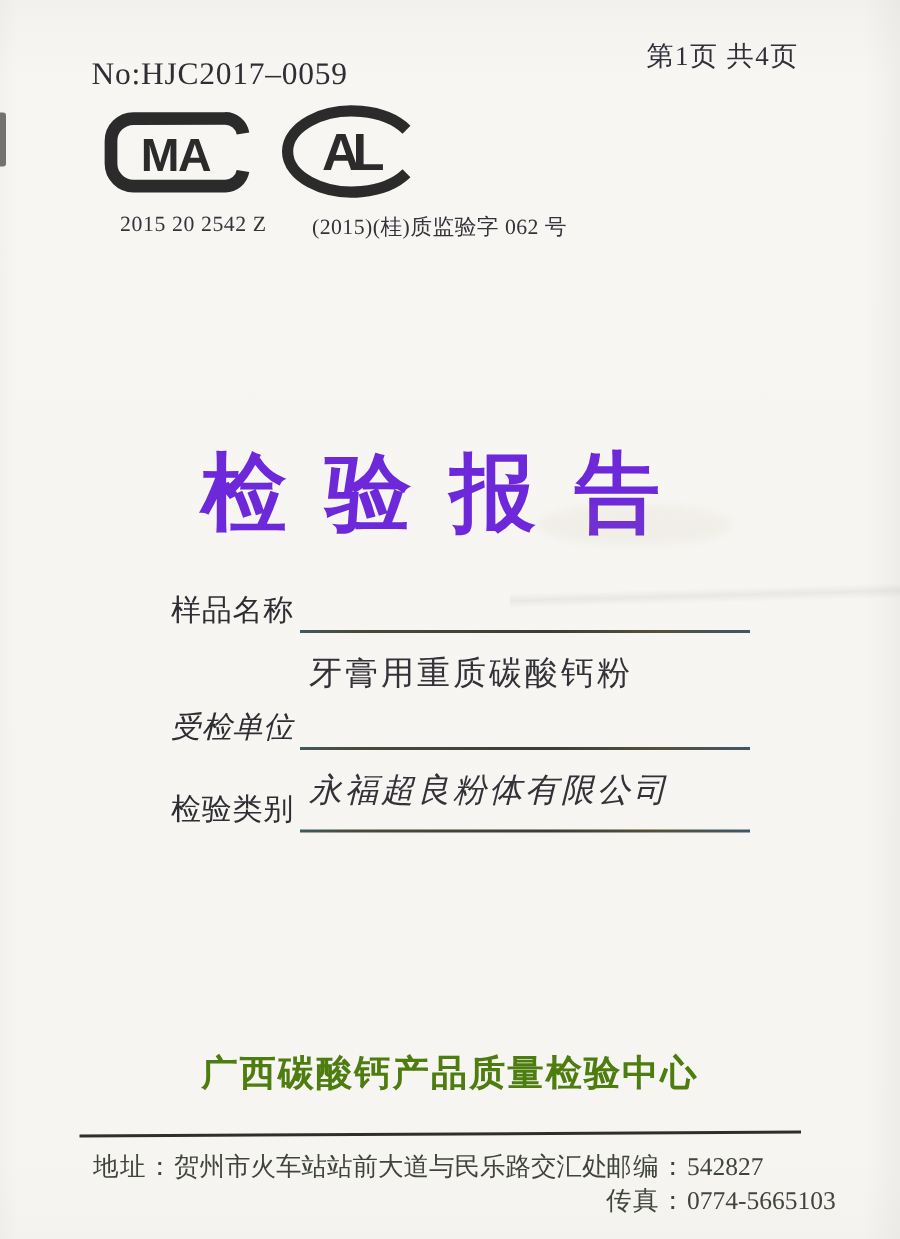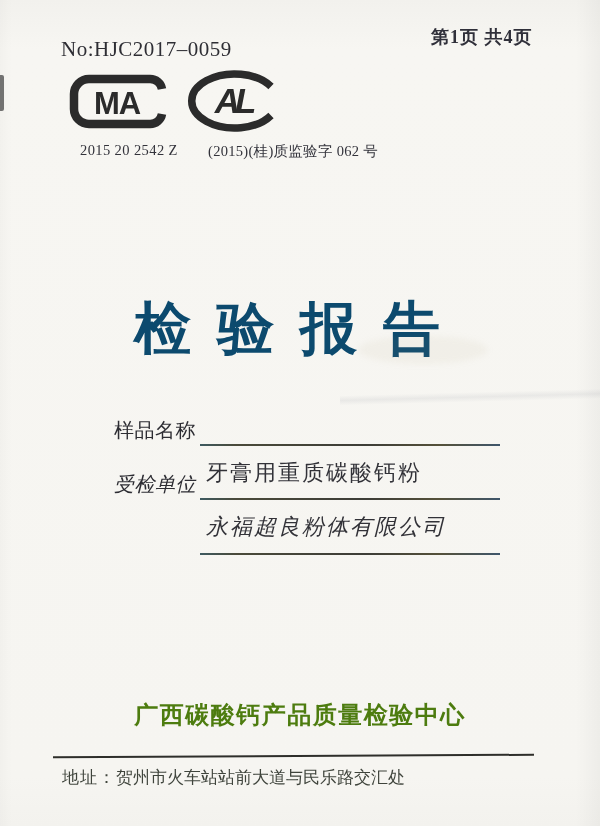--- a/index.html
+++ b/index.html
@@ -8,34 +8,34 @@
     background:
       linear-gradient(90deg, rgba(0,0,0,0.018) 0%, rgba(0,0,0,0) 2%, rgba(0,0,0,0) 96%, rgba(0,0,0,0.035) 100%),
       linear-gradient(180deg, #f2f1ed 0%, #f7f6f2 6%, #f6f5f1 94%, #f3f2ee 100%);
     font-family:"Liberation Serif","DejaVu Serif",serif;
     color:#2a2a2e;
   }
   .report-no{
     position:absolute;left:61px;top:21px;font-size:21px;letter-spacing:0.5px;color:#2e2e34;margin-top:16px;
   }
   .page-indicator{
-    position:absolute;left:431px;top:25px;font-size:18px;letter-spacing:1px;color:#30303a;font-weight:bold;
+    position:absolute;left:431px;top:25px;font-size:18px;letter-spacing:1px;color:#30303a;
   }
   .cma-logo{position:absolute;left:69px;top:74px;}
-  .cal-logo{position:absolute;left:187px;top:70px;font-style:italic;}
+  .cal-logo{position:absolute;left:187px;top:70px;}
   .cert-row{position:absolute;left:0;top:142px;width:556px;height:18px;}
   .cert-num-1{position:absolute;left:80px;font-size:14.5px;color:#33333b;letter-spacing:0.4px;}
   .cert-num-2{position:absolute;left:172px;font-size:14.5px;color:#33333b;letter-spacing:0.3px;margin-left:36px;}
   .report-title{
     position:absolute;top:291px;left:0;width:100%;text-align:center;
-    font-size:57px;font-weight:bold;letter-spacing:26px;color:#0c4a6e;
+    font-size:57px;font-weight:bold;letter-spacing:26px;color:#6d28d9;
     white-space:nowrap;
   }
   .field-row{position:absolute;left:0;width:600px;height:36px;}
-  .row-1{top:413px;text-decoration:underline;} .row-2{top:467px;font-style:italic;} .row-3{top:522px;}
+  .row-1{top:389px;text-decoration:underline;} .row-2{top:467px;font-style:italic;} .row-3{top:522px;}
   .field-label{
     position:absolute;left:114px;top:4px;font-size:20px;letter-spacing:0.5px;color:#2d2d33;
   }
   .field-value{
     position:absolute;left:206px;top:1px;font-size:22px;letter-spacing:2px;color:#323238;
     white-space:nowrap;
     margin-top:44px;
   }
   .field-line{
     position:absolute;left:200px;top:31px;width:300px;height:1.6px;
@@ -98,27 +98,30 @@
   <span class="field-label">样品名称</span>
   <span class="field-value">牙膏用重质碳酸钙粉</span>
   <span class="field-line"></span>
 </div>
 <div class="field-row row-2">
   <span class="field-label">受检单位</span>
   <span class="field-value">永福超良粉体有限公司</span>
   <span class="field-line"></span>
 </div>
 <div class="field-row row-3">
+  <span class="field-label">检验类别</span>
   <span class="field-line"></span>
 </div>
 
 <div class="org-name">广西碳酸钙产品质量检验中心</div>
 
 <div class="footer-rule"></div>
 <div class="footer-col footer-left">
   <div><span class="lbl">地址：</span><span>贺州市火车站站前大道与民乐路交汇处</span></div>
 </div>
 <div class="footer-col footer-right">
+  <div><span class="lbl">邮编：</span><span>542827</span></div>
+  <div><span class="lbl">传真：</span><span>0774-5665103</span></div>
 </div>
 
 <div class="edge-mark"></div>
 <div class="crease"></div>
 <div class="smudge"></div>
 
 </body></html>

